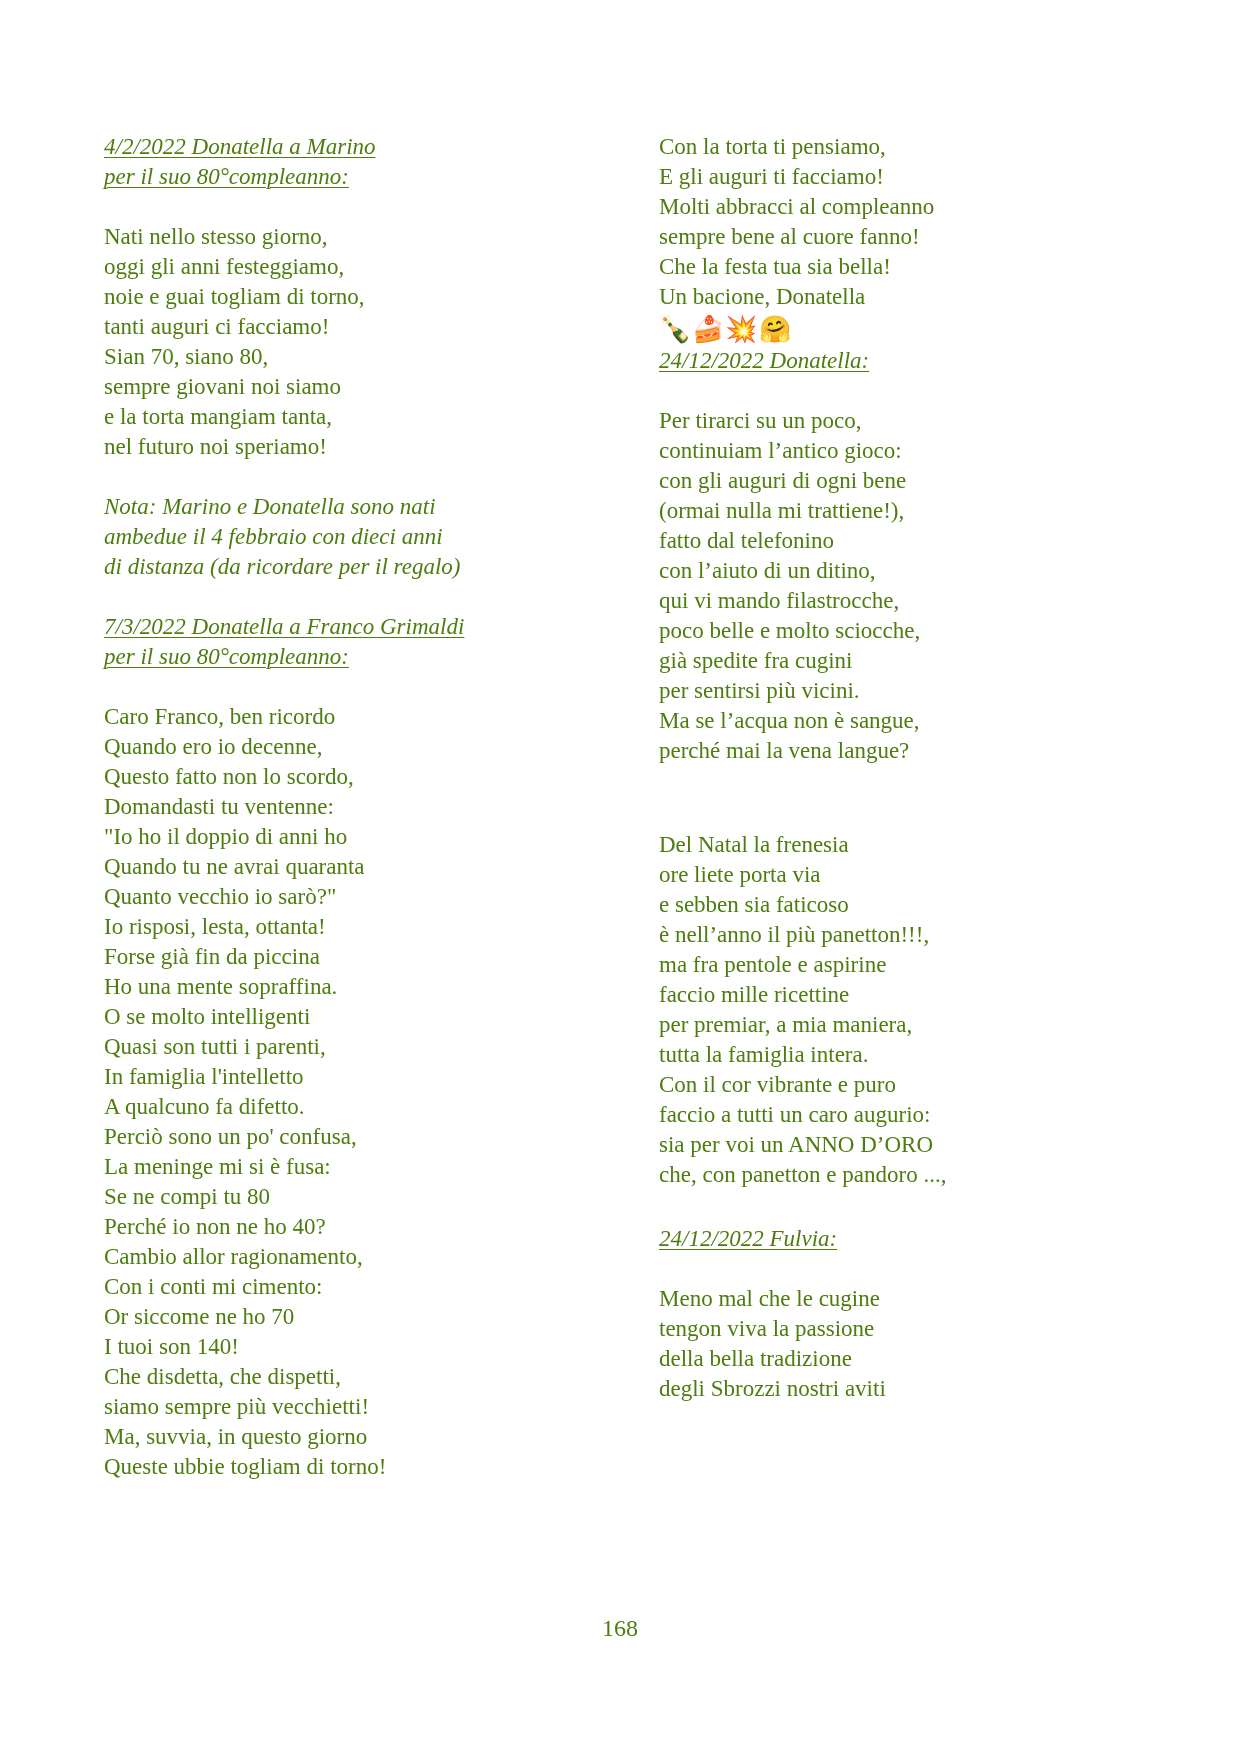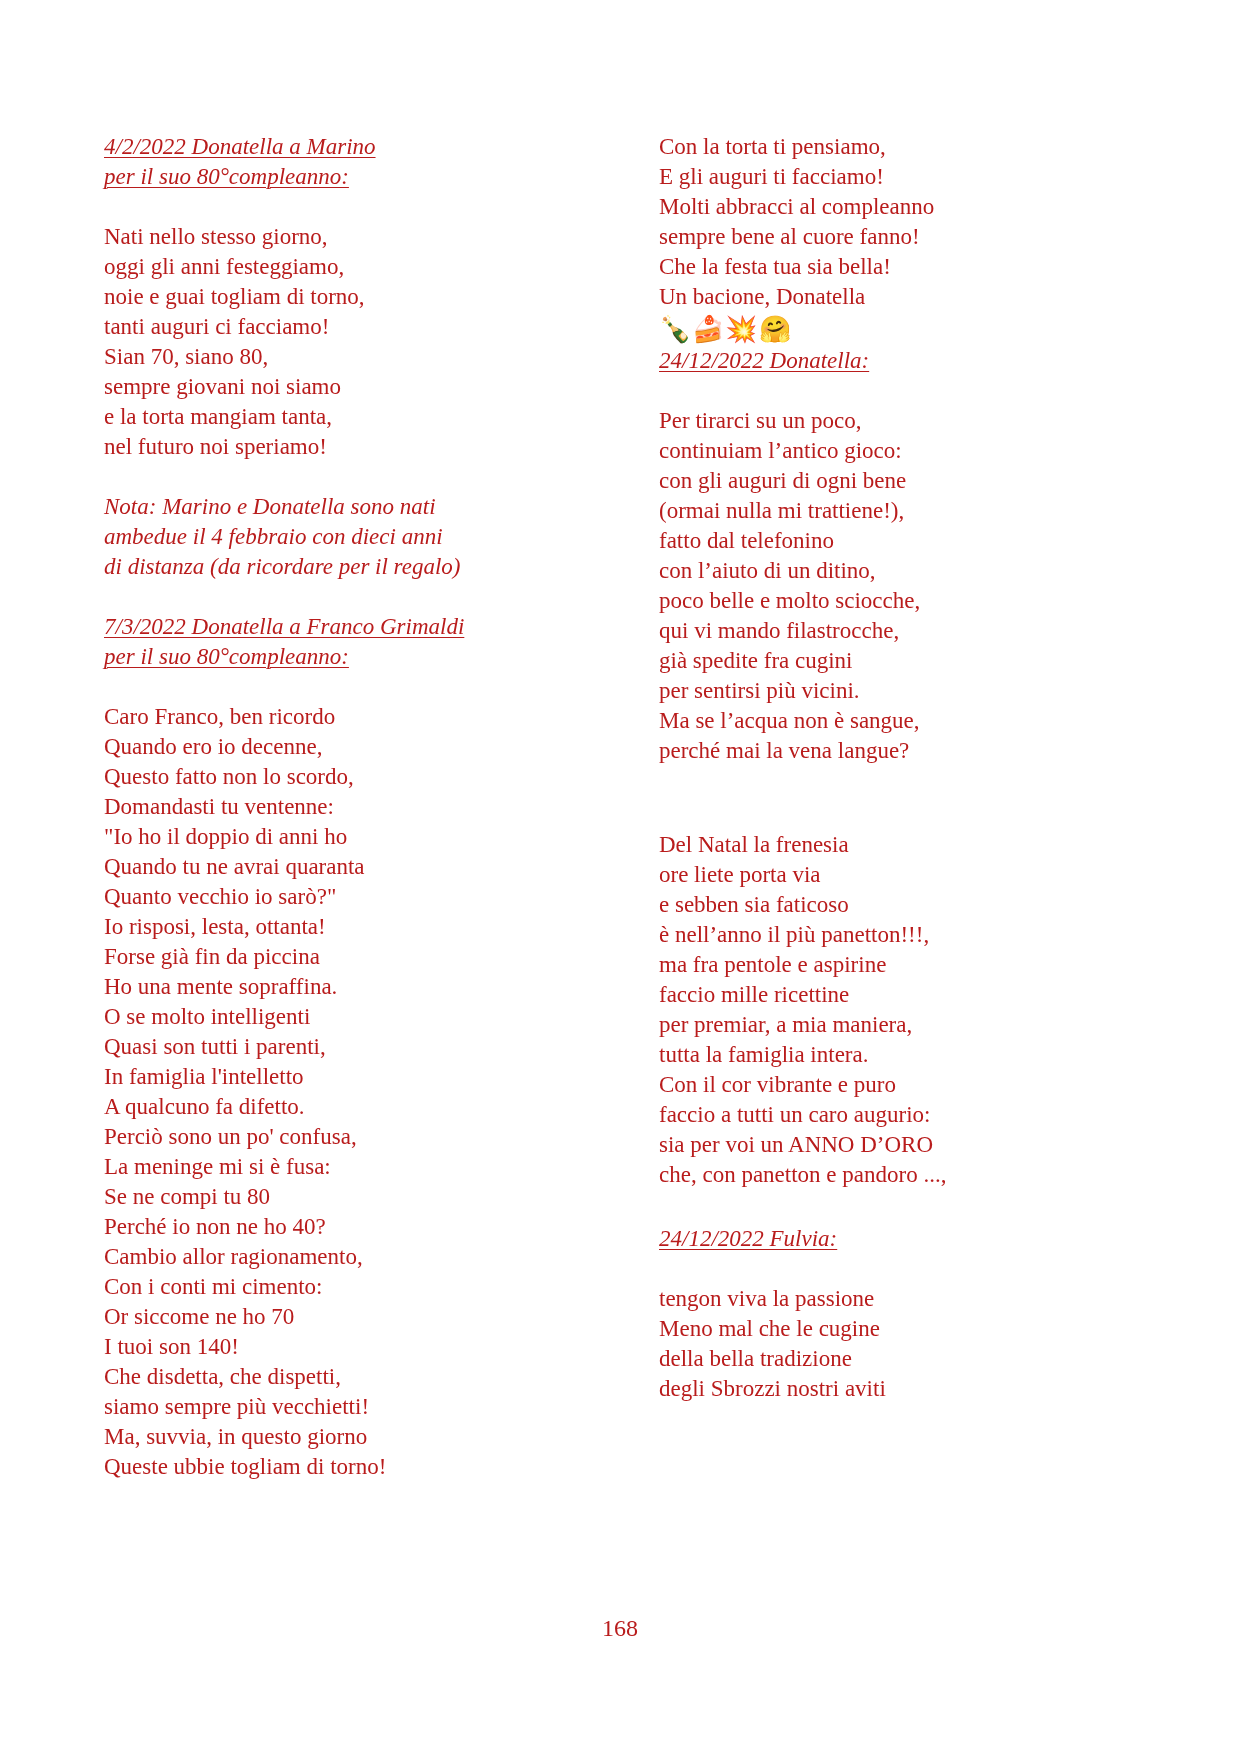--- a/index.html
+++ b/index.html
@@ -8,21 +8,21 @@
     background: #ffffff;
   }
   .page {
     position: relative;
     width: 1240px;
     height: 1754px;
     background: #ffffff;
     margin: 0 auto;
     overflow: hidden;
     font-family: "Liberation Serif", "DejaVu Serif", serif;
-    color: #b91c1c;
+    color: #4d7c0f;
   }
   .columns {
     position: absolute;
     top: 132px;
     left: 104px;
     width: 1032px;
     height: 1400px;
     display: flex;
     flex-direction: row;
     align-items: flex-start;
@@ -183,22 +183,22 @@
 
       <div class="gap-md"></div>
 
       <div class="stanza">
         <span class="ln">Per tirarci su un poco,</span>
         <span class="ln">continuiam l’antico gioco:</span>
         <span class="ln">con gli auguri di ogni bene</span>
         <span class="ln">(ormai nulla mi trattiene!),</span>
         <span class="ln">fatto dal telefonino</span>
         <span class="ln">con l’aiuto di un ditino,</span>
+        <span class="ln">qui vi mando filastrocche,</span>
         <span class="ln">poco belle e molto sciocche,</span>
-        <span class="ln">qui vi mando filastrocche,</span>
         <span class="ln">già spedite fra cugini</span>
         <span class="ln">per sentirsi più vicini.</span>
         <span class="ln">Ma se l’acqua non è sangue,</span>
         <span class="ln">perché mai la vena langue?</span>
       </div>
 
       <div class="gap-lg"></div>
 
 
       <div class="gap-md"></div>
@@ -220,22 +220,22 @@
 
       <div class="gap-lg"></div>
 
       <div class="heading">
         <span class="hl">24/12/2022 Fulvia:</span>
       </div>
 
       <div class="gap-md"></div>
 
       <div class="stanza">
+        <span class="ln">Meno mal che le cugine</span>
         <span class="ln">tengon viva la passione</span>
-        <span class="ln">Meno mal che le cugine</span>
         <span class="ln">della bella tradizione</span>
         <span class="ln">degli Sbrozzi nostri aviti</span>
       </div>
 
     </div>
 
   </div>
 
   <div class="page-number">168</div>
 

